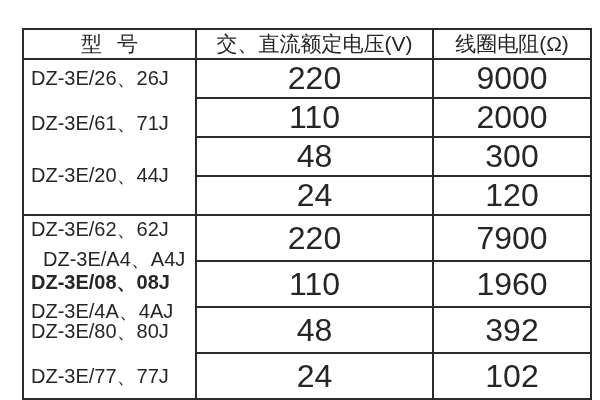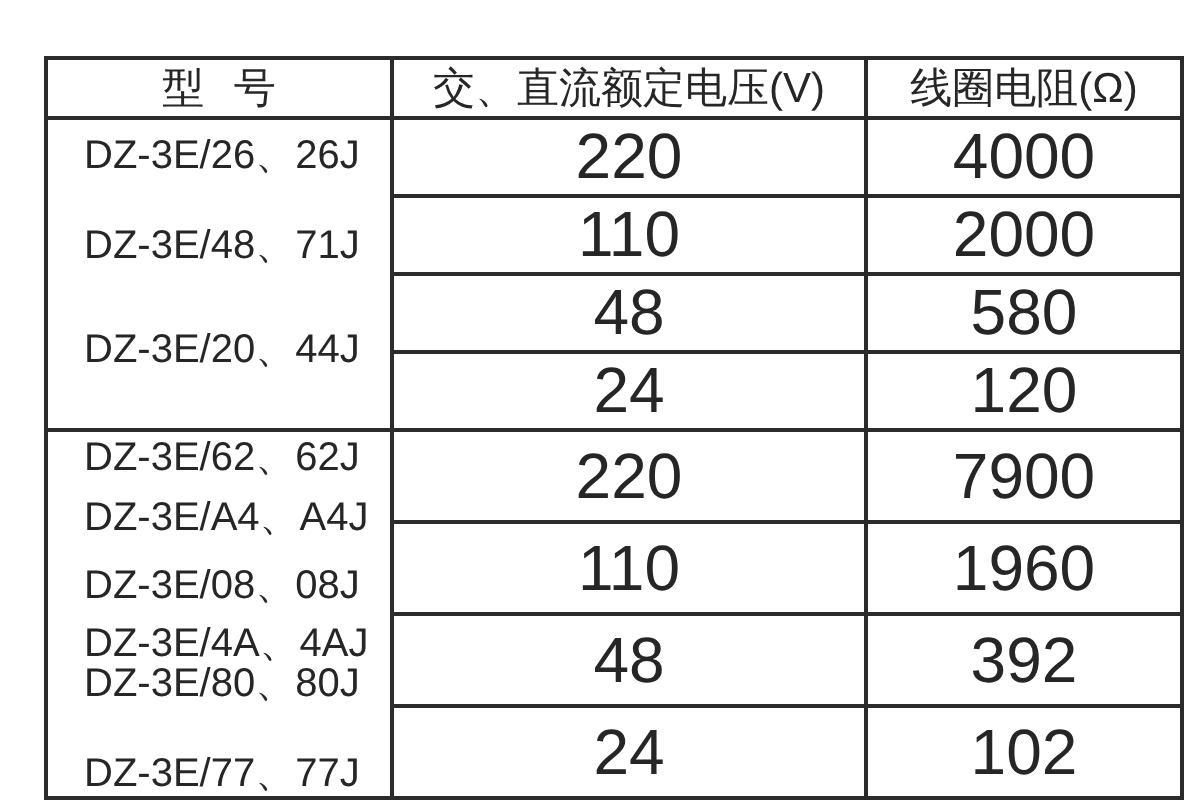--- a/index.html
+++ b/index.html
@@ -50,31 +50,31 @@
     white-space: nowrap;
   }
   td.models-cell {
     vertical-align: top;
     overflow: hidden;
   }
   .model-name {
     height: 18px;
     line-height: 18px;
     font-size: 20px;
-    padding-left: 18px;
+    padding-left: 7px;
     white-space: nowrap;
   }
   
   .s1-models .model-name:nth-child(1) { margin-top: 9px; }
   .s1-models .model-name:nth-child(2) { margin-top: 27px; }
   .s1-models .model-name:nth-child(3) { margin-top: 34px; }
   
   .s2-models .model-name:nth-child(1) { margin-top: 4px; }
-  .s2-models .model-name:nth-child(2) { margin-top: 12px; }
-  .s2-models .model-name:nth-child(3) { margin-top: 16px; }
+  .s2-models .model-name:nth-child(2) { margin-top: 12px; margin-left: 12px; }
+  .s2-models .model-name:nth-child(3) { margin-top: 5px; font-weight: bold; }
   .s2-models .model-name:nth-child(4) { margin-top: 11px; }
   .s2-models .model-name:nth-child(5) { margin-top: 2px; }
   .s2-models .model-name:nth-child(6) { margin-top: 27px; }
 </style>
 </head>
 <body>
 
 <div class="page">
   <table class="spec-table">
     <colgroup>
@@ -87,33 +87,33 @@
         <th class="hdr hdr-model">型 号</th>
         <th class="hdr">交、直流额定电压(V)</th>
         <th class="hdr">线圈电阻(Ω)</th>
       </tr>
     </thead>
     <tbody>
 
       <tr class="data-row s1">
         <td class="models-cell s1-models" rowspan="4">
           <div class="model-name">DZ-3E/26、26J</div>
-          <div class="model-name">DZ-3E/48、71J</div>
+          <div class="model-name">DZ-3E/61、71J</div>
           <div class="model-name">DZ-3E/20、44J</div>
         </td>
         <td class="num">220</td>
-        <td class="num">4000</td>
+        <td class="num">9000</td>
       </tr>
       <tr class="data-row s1">
         <td class="num">110</td>
         <td class="num">2000</td>
       </tr>
       <tr class="data-row s1">
         <td class="num">48</td>
-        <td class="num">580</td>
+        <td class="num">300</td>
       </tr>
       <tr class="data-row s1">
         <td class="num">24</td>
         <td class="num">120</td>
       </tr>
 
       <tr class="data-row s2">
         <td class="models-cell s2-models" rowspan="4">
           <div class="model-name">DZ-3E/62、62J</div>
           <div class="model-name">DZ-3E/A4、A4J</div>

